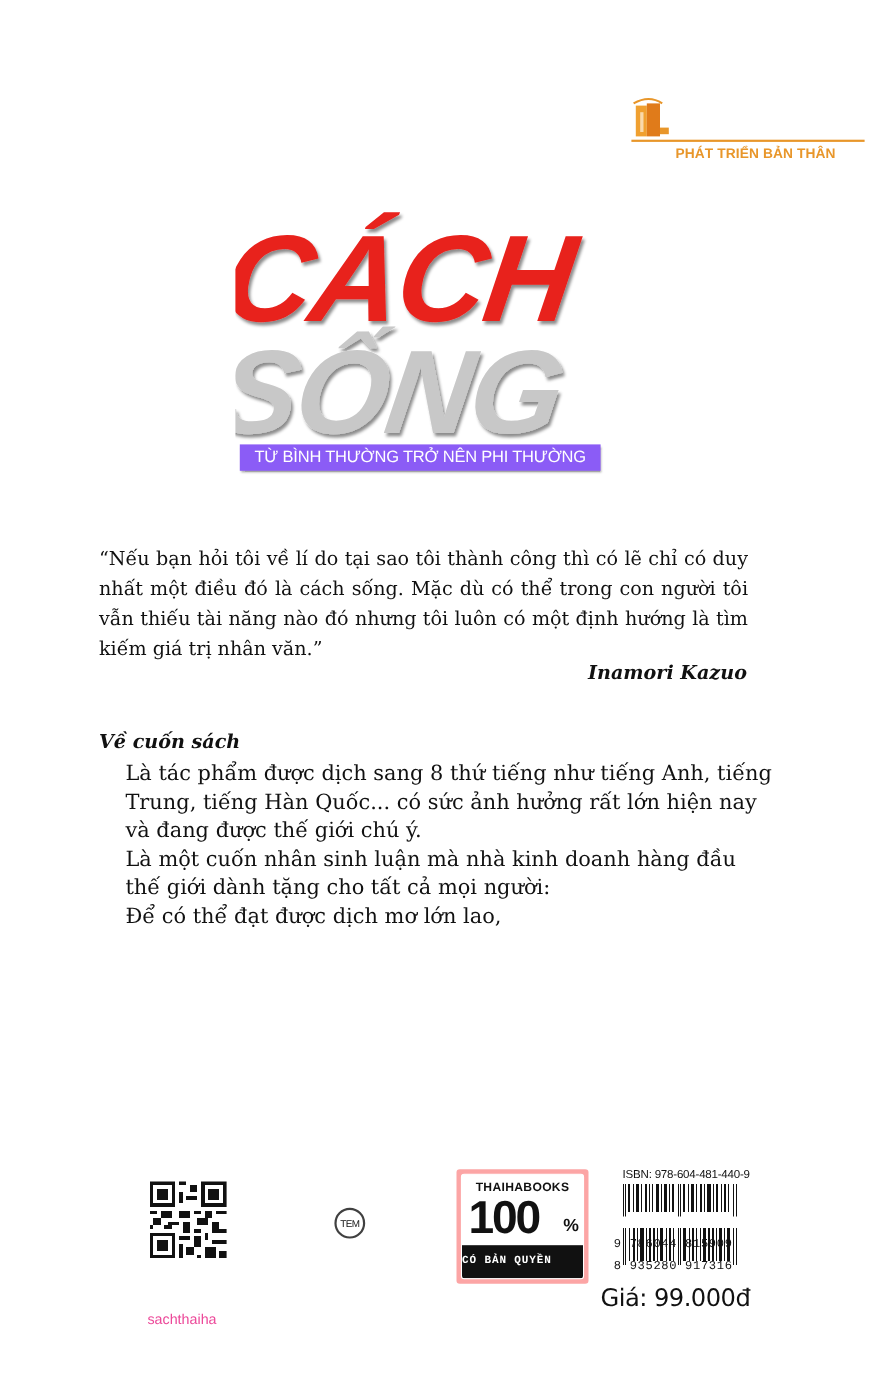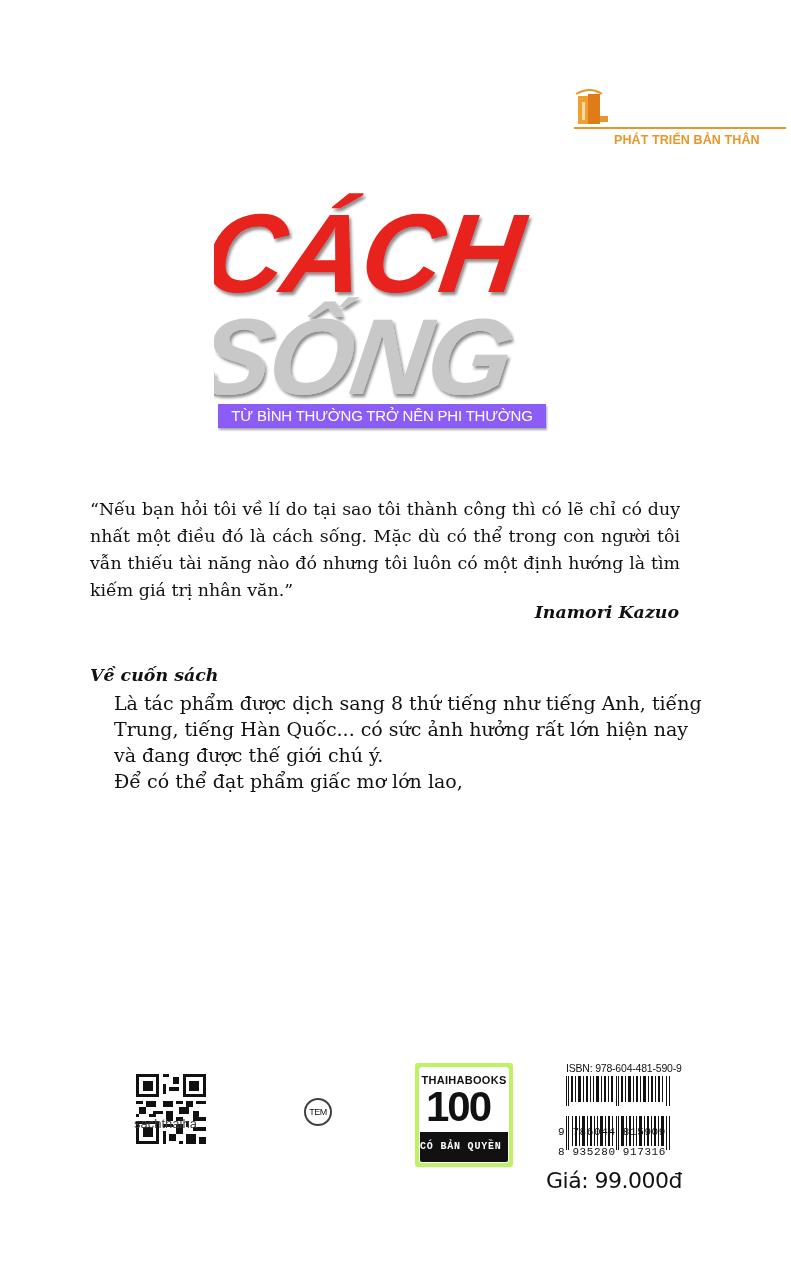--- a/index.html
+++ b/index.html
@@ -20,24 +20,24 @@
 
   
   .quote { left:90px; top:496px; width:590px; font-size:17.4px; line-height:27px; text-align:justify; text-align-last:left; }
   .author { right:112px; top:602px; font-size:17.4px; font-weight:bold; font-style:italic; }
   .section-heading { left:90px; top:653px; font-size:17.4px; font-weight:bold; font-style:italic;margin-top:12px; }
   .about { left:90px; top:690px; width:590px; font-size:19px; line-height:26px;margin-left:24px; }
   .about p { margin:0; }
 
   
   .qr { left:136px; top:1074px; width:70px; height:70px; }
-  .qr-label { left:134px; top:1116px; font-family:"Liberation Sans", sans-serif; font-size:13px; color:#404040; }
+  .qr-label { left:134px; top:1192px; font-family:"Liberation Sans", sans-serif; font-size:13px; color:#ec4899; }
   .tem { left:304px; top:1098px; width:28px; height:28px; border:2px solid #404040; border-radius:50%; box-sizing:border-box; font-family:"Liberation Sans", sans-serif; font-size:9px; text-align:center; line-height:24px; letter-spacing:-0.5px; }
 
-  .copyright { left:415px; top:1063px; width:98px; height:104px; background:#bef264; border-radius:3px; }
+  .copyright { left:415px; top:1063px; width:120px; height:104px; background:#fca5a5; border-radius:3px; }
   .cr-inner { position:absolute; left:4px; top:4px; right:4px; bottom:4px; border:1.5px solid #fff; border-radius:3px; background:#fff; overflow:hidden; }
   .cr-brand { position:absolute; left:0; right:0; top:6px; text-align:center; font-family:"Liberation Sans", sans-serif; font-weight:bold; font-size:11px; letter-spacing:0.3px; color:#111; }
   .cr-100 { position:absolute; left:6px; top:17px; font-family:"Liberation Sans", sans-serif; font-weight:900; font-size:42px; line-height:44px; color:#111; letter-spacing:-2px;text-align:right; }
   .cr-pct { position:absolute; left:92px; top:38px; font-family:"Liberation Sans", sans-serif; font-weight:bold; font-size:16px; color:#111; }
   .cr-band { position:absolute; left:0; right:0; bottom:0; height:30px; background:#111; }
   .cr-band-text { position:absolute; left:0; right:0; top:9px; font-family:Liberation Mono, monospace; font-size:10px; font-weight:bold; color:#fff; letter-spacing:0.8px; }
 
   .isbn-label { left:566px; top:1062px; font-family:"Liberation Sans", sans-serif; font-size:10.5px; letter-spacing:-0.2px; }
   .barcode1 { left:566px; top:1076px; width:106px; height:30px; }
   .bc-num1 { left:558px; top:1104px; font-family:"Liberation Mono", monospace; font-size:11px; letter-spacing:0.6px;margin-top:22px; }
@@ -76,21 +76,22 @@
     <div class="subtitle-text">TỪ BÌNH THƯỜNG TRỞ NÊN PHI THƯỜNG</div>
   </div>
 </div>
 
 <div class="abs quote">“Nếu bạn hỏi tôi về lí do tại sao tôi thành công thì có lẽ chỉ có duy nhất một điều đó là cách sống. Mặc dù có thể trong con người tôi vẫn thiếu tài năng nào đó nhưng tôi luôn có một định hướng là tìm kiếm giá trị nhân văn.”</div>
 <div class="abs author">Inamori Kazuo</div>
 
 <div class="abs section-heading">Về cuốn sách</div>
 <div class="abs about">
   <p>Là tác phẩm được dịch sang 8 thứ tiếng như tiếng Anh, tiếng Trung, tiếng Hàn Quốc... có sức ảnh hưởng rất lớn hiện nay và đang được thế giới chú ý.</p>
-  <p>Để có thể đạt phẩm giấc mơ lớn lao,</p>
+  <p>Là một cuốn nhân sinh luận mà nhà kinh doanh hàng đầu thế giới dành tặng cho tất cả mọi người:</p>
+  <p>Để có thể đạt được dịch mơ lớn lao,</p>
 </div>
 
 <svg class="abs qr" viewBox="0 0 21 21" shape-rendering="crispEdges">
   <rect width="21" height="21" fill="#fff"></rect>
   <g fill="#111">
     <rect x="0" y="0" width="7" height="7"></rect>
       <rect x="1" y="1" width="5" height="5" fill="#fff"></rect>
       <rect x="2" y="2" width="3" height="3"></rect>
     <rect x="14" y="0" width="7" height="7"></rect>
       <rect x="15" y="1" width="5" height="5" fill="#fff"></rect>
@@ -136,21 +137,21 @@
   <div class="cr-inner">
     <div class="cr-brand">THAIHABOOKS</div>
     <div class="cr-100">100</div>
     <div class="cr-pct">%</div>
     <div class="cr-band">
       <div class="cr-band-text">CÓ BẢN QUYỀN</div>
     </div>
   </div>
 </div>
 
-<div class="abs isbn-label">ISBN: 978-604-481-590-9</div>
+<div class="abs isbn-label">ISBN: 978-604-481-440-9</div>
 <svg class="abs barcode1" viewBox="0 0 106 30" preserveAspectRatio="none" shape-rendering="crispEdges">
   <g fill="#111">
     <rect x="0" y="0" width="1" height="30"></rect>
       <rect x="2" y="0" width="1" height="30"></rect>
       <rect x="5" y="0" width="2" height="26"></rect>
       <rect x="9" y="0" width="1" height="26"></rect>
     <rect x="12" y="0" width="3" height="26"></rect>
       <rect x="17" y="0" width="1" height="26"></rect>
       <rect x="20" y="0" width="2" height="26"></rect>
       <rect x="24" y="0" width="1" height="26"></rect>

